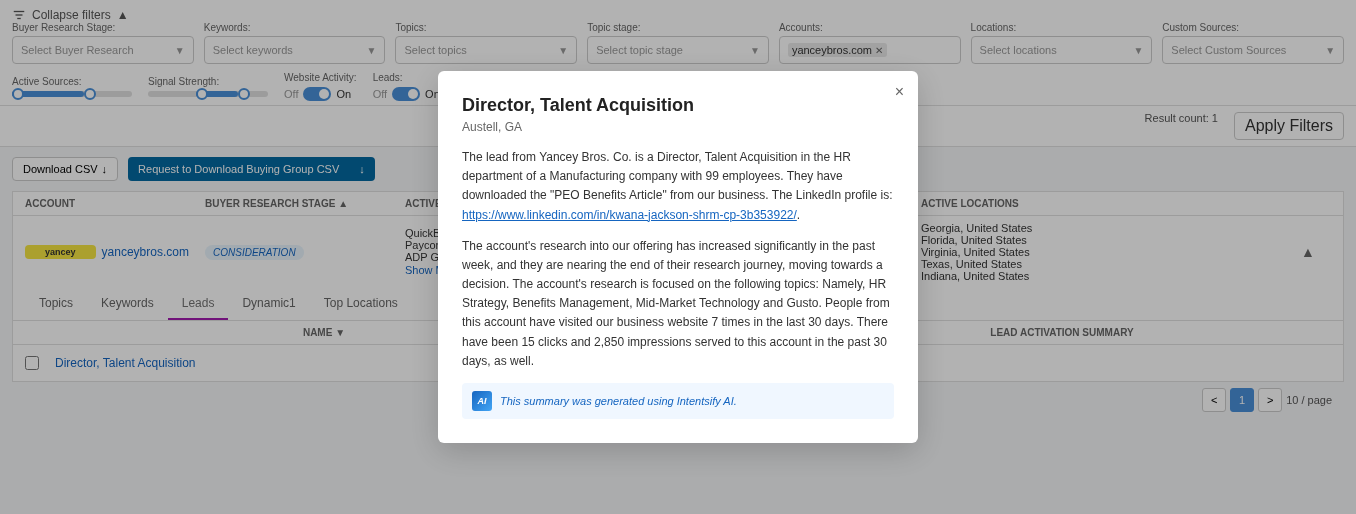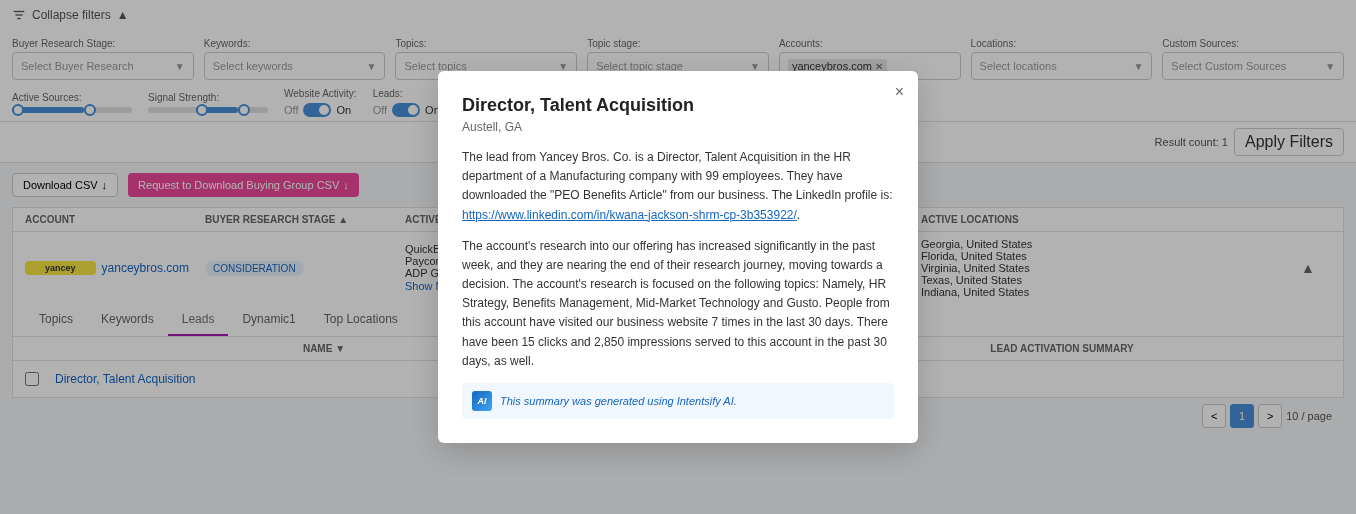--- a/index.html
+++ b/index.html
@@ -1,20 +1,20 @@
 <!DOCTYPE html>
 <html><head>
   <meta charset="utf-8">
   <style>
     * { box-sizing: border-box; margin: 0; padding: 0; }
     body { font-family: -apple-system, BlinkMacSystemFont, 'Segoe UI', sans-serif; font-size: 12px; background: #f5f6f8; color: #333; overflow: hidden; }
 
     
     .filter-bar { background: #fff; border-bottom: 1px solid #e0e0e0; padding: 8px 12px 4px; }
-    .filter-toggle { display: flex; align-items: center; gap: 6px; font-size: 12px; color: #555; cursor: pointer; margin-bottom: 16px; }
+    .filter-toggle { display: flex; align-items: center; gap: 6px; font-size: 12px; color: #555; cursor: pointer; margin-bottom: 0; }
     .filter-toggle svg { width: 14px; height: 14px; }
 
     .filter-row { display: flex; gap: 10px; margin-bottom: 8px; flex-wrap: wrap; }
     .filter-group { display: flex; flex-direction: column; gap: 3px; min-width: 140px; flex: 1; }
     .filter-group label { font-size: 10px; color: #666; font-weight: 500; }
     .filter-select { display: flex; align-items: center; justify-content: space-between; border: 1px solid #ccc; border-radius: 4px; padding: 4px 8px; background: #fff; font-size: 11px; color: #999; cursor: pointer; height: 28px; }
     .filter-select .chevron { font-size: 10px; color: #999; }
     .filter-tag { display: flex; align-items: center; background: #fff; border: 1px solid #ccc; border-radius: 4px; padding: 4px 8px; height: 28px; font-size: 11px; }
     .filter-tag .tag { background: #e8e8e8; border-radius: 3px; padding: 1px 4px; display: flex; align-items: center; gap: 3px; font-size: 11px; color: #333; }
     .filter-tag .tag .x { cursor: pointer; color: #666; font-size: 10px; }
@@ -26,35 +26,35 @@
     .slider-container { position: relative; width: 120px; height: 6px; background: #e0e0e0; border-radius: 3px; }
     .slider-fill { position: absolute; height: 100%; background: #4a90d9; border-radius: 3px; }
     .slider-thumb { position: absolute; width: 12px; height: 12px; background: #fff; border: 2px solid #4a90d9; border-radius: 50%; top: -3px; cursor: pointer; }
 
     .toggle-group { display: flex; flex-direction: column; gap: 4px; }
     .toggle-group label { font-size: 10px; color: #666; font-weight: 500; }
     .toggle-row { display: flex; align-items: center; gap: 5px; font-size: 11px; }
     .toggle-switch { width: 28px; height: 14px; background: #4a90d9; border-radius: 7px; position: relative; cursor: pointer; }
     .toggle-switch .knob { position: absolute; width: 10px; height: 10px; background: #fff; border-radius: 50%; top: 2px; right: 2px; }
 
-    .result-bar { display: flex; justify-content: flex-end; align-items: center; gap: 6px; padding: 6px 12px; background: #fff; border-bottom: 1px solid #e0e0e0; font-size: 11px; color: #555; }
+    .result-bar { display: flex; justify-content: flex-end; gap: 16px; padding: 6px 12px; background: #fff; border-bottom: 1px solid #e0e0e0; font-size: 11px; color: #555; }
     .apply-filters-btn { background: #fff; border: 1px solid #ccc; border-radius: 4px; padding: 4px 10px; font-size: 16px; cursor: pointer; color: #333; }
 
     
     .main-content { background: #f5f6f8; padding: 10px 12px; }
 
     .action-bar { display: flex; gap: 10px; margin-bottom: 10px; }
     .btn-outline { background: #fff; border: 1px solid #ccc; border-radius: 4px; padding: 5px 10px; font-size: 11px; cursor: pointer; display: flex; align-items: center; gap: 4px; }
-    .btn-green { background: #ec4899; border: none; border-radius: 4px; padding: 5px 10px; font-size: 11px; cursor: pointer; color: #fff; display: flex; align-items: center; gap: 4px; }
+    .btn-green { background: #0369a1; border: none; border-radius: 4px; padding: 5px 10px; font-size: 11px; cursor: pointer; color: #fff; display: flex; align-items: center; gap: 20px; }
 
     .table-header { display: grid; grid-template-columns: 180px 200px 1fr 180px 200px 30px; background: #fff; border: 1px solid #e0e0e0; border-bottom: none; padding: 6px 12px; font-size: 10px; font-weight: 600; color: #666; text-transform: uppercase; }
     .table-row { display: grid; grid-template-columns: 180px 200px 1fr 180px 200px 30px; background: #fff; border: 1px solid #e0e0e0; border-bottom: none; padding: 6px 12px; align-items: center; }
 
     .account-logo { background: #f5e642; border-radius: 2px; padding: 2px 4px; font-size: 9px; font-weight: bold; display: inline-block; }
-    .consideration-badge { background: #e8f4fd; color: #1565c0; border-radius: 10px; padding: 2px 8px; font-size: 10px; font-weight: 500; }
+    .consideration-badge { background: #e8f4fd; color: #1565c0; border-radius: 10px; padding: 2px 8px; font-size: 10px; font-weight: 500; font-style: italic; }
     .active-topics .topic { font-size: 11px; color: #333; }
     .locations-list { font-size: 11px; color: #333; }
 
     
     .tabs { display: flex; background: #fff; border: 1px solid #e0e0e0; border-top: none; padding: 0 12px; }
     .tab { padding: 8px 14px; font-size: 12px; cursor: pointer; color: #666; border-bottom: 2px solid transparent; }
     .tab.active { color: #737373; border-bottom: 2px solid #a21caf; font-weight: 500; }
 
     .sub-table-header { display: grid; grid-template-columns: 30px 1fr 200px 1fr; background: #fff; border: 1px solid #e0e0e0; border-top: none; padding: 6px 12px; font-size: 10px; font-weight: 600; color: #666; text-align: center; }
     .sub-table-row { display: grid; grid-template-columns: 30px 1fr 200px 1fr; background: #fff; border: 1px solid #e0e0e0; border-top: none; padding: 8px 12px; align-items: center; font-size: 12px; }

